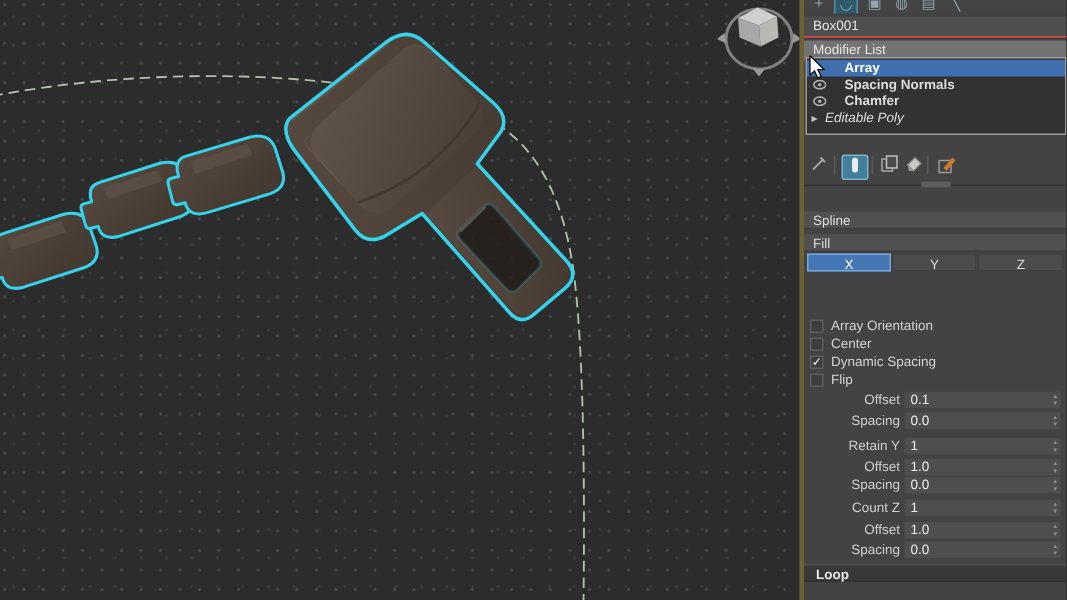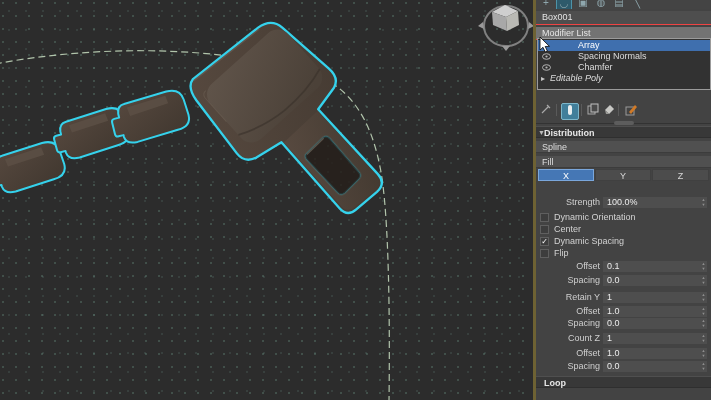--- a/index.html
+++ b/index.html
@@ -16,21 +16,21 @@
 
   
   #panel{position:absolute;left:536px;top:0;width:175px;height:400px;background:#434343;font-size:9px;color:#d6d6d6;}
   .strip{position:absolute;left:0;width:203px;background:#4e4e4e;border-bottom:1px solid #ef4444;line-height:13px;padding-left:6px;box-sizing:border-box;color:#e4e4e4;}
   #tabs{position:absolute;left:0;top:0;width:175px;height:9px;overflow:hidden;background:#444;}
   .tab{position:absolute;top:-4px;width:14px;height:13px;text-align:center;color:#8fa7ad;font-size:10px;line-height:13px;}
   .tab.active{background:#2e5a6b;border:1px solid #4d93a8;border-radius:2px;}
   #stackbox{position:absolute;left:1px;top:38px;width:172px;height:50px;background:#323232;border:1px solid #9b9b9b;}
   .srow{position:absolute;left:0;width:172px;height:11px;line-height:11px;color:#dcdcdc;white-space:nowrap;}
   .srow.selected{background:#3f6fae;color:#fff;}
-  .srow .ind{position:absolute;left:40px;}
+  .srow .ind{position:absolute;left:25px;font-weight:bold;}
   .srow .ind2{position:absolute;left:12px;font-style:italic;}
   .eye{position:absolute;left:4px;top:2px;}
   .exp{position:absolute;left:3px;top:0;color:#c8c8c8;font-size:8px;}
   #stacktools{position:absolute;left:2px;top:102px;width:172px;height:18px;}
   .stool{position:absolute;top:1px;width:16px;height:15px;text-align:center;line-height:15px;}
   .stool.active{background:#417f9b;border:1px solid #7db6ca;border-radius:2px;}
   .tsep{position:absolute;top:2px;width:1px;height:12px;background:#5a5a5a;}
   #notchline{position:absolute;left:0;top:123px;width:175px;height:1px;background:#333;}
   #notch{position:absolute;left:78px;top:121px;width:20px;height:4px;background:#5d5d5d;border-radius:2px;}
   .rollout{position:absolute;left:0;width:175px;height:12px;background:#383838;border-top:1px solid #4f4f4f;border-bottom:1px solid #2f2f2f;line-height:12px;padding-left:8px;box-sizing:border-box;font-weight:bold;color:#e6e6e6;}
@@ -187,49 +187,38 @@
     <div class="stool" style="left:85px">
       <svg width="13" height="13" viewBox="0 0 13 13">
         <rect x="1" y="4" width="8" height="8" fill="none" stroke="#9a9a9a" stroke-width="1"></rect>
         <path d="M4,9 L10,2 L12,4 L6,11 Z" fill="#d07a28"></path>
       </svg>
     </div>
   </div>
   <div id="notchline"></div>
   <div id="notch"></div>
 
-  <div class="rollout" style="top:126px">
-    <span class="tri">▼</span>
-    <span>Distribution</span>
-  </div>
   <div class="drop" style="top:156px">
     <span>Fill</span>
   </div>
   <div class="drop" style="top:141px">
     <span>Spline</span>
   </div>
 
   <div style="position:absolute;top:169px;left:2px;width:171px;height:12px">
     <div class="axisbtn active" style="left:0;width:56px"><span>X</span></div>
     <div class="axisbtn" style="left:57px;width:56px"><span>Y</span></div>
     <div class="axisbtn" style="left:114px;width:57px"><span>Z</span></div>
   </div>
 
 
-  <div class="frow" style="top:197px">
-    <span class="flabel">Strength</span>
-    <span class="ffield">
-      <span>100.0%</span>
-      <span class="spin">▲<br>▼</span>
-    </span>
-  </div>
 
   <div class="cbrow" style="top:212px">
     <span class="cbox"><span></span></span>
-    <span class="cblabel">Dynamic Orientation</span>
+    <span class="cblabel">Array Orientation</span>
   </div>
   <div class="cbrow" style="top:224px">
     <span class="cbox"><span></span></span>
     <span class="cblabel">Center</span>
   </div>
   <div class="cbrow" style="top:236px">
     <span class="cbox"><span>✓</span></span>
     <span class="cblabel">Dynamic Spacing</span>
   </div>
   <div class="cbrow" style="top:248px">

